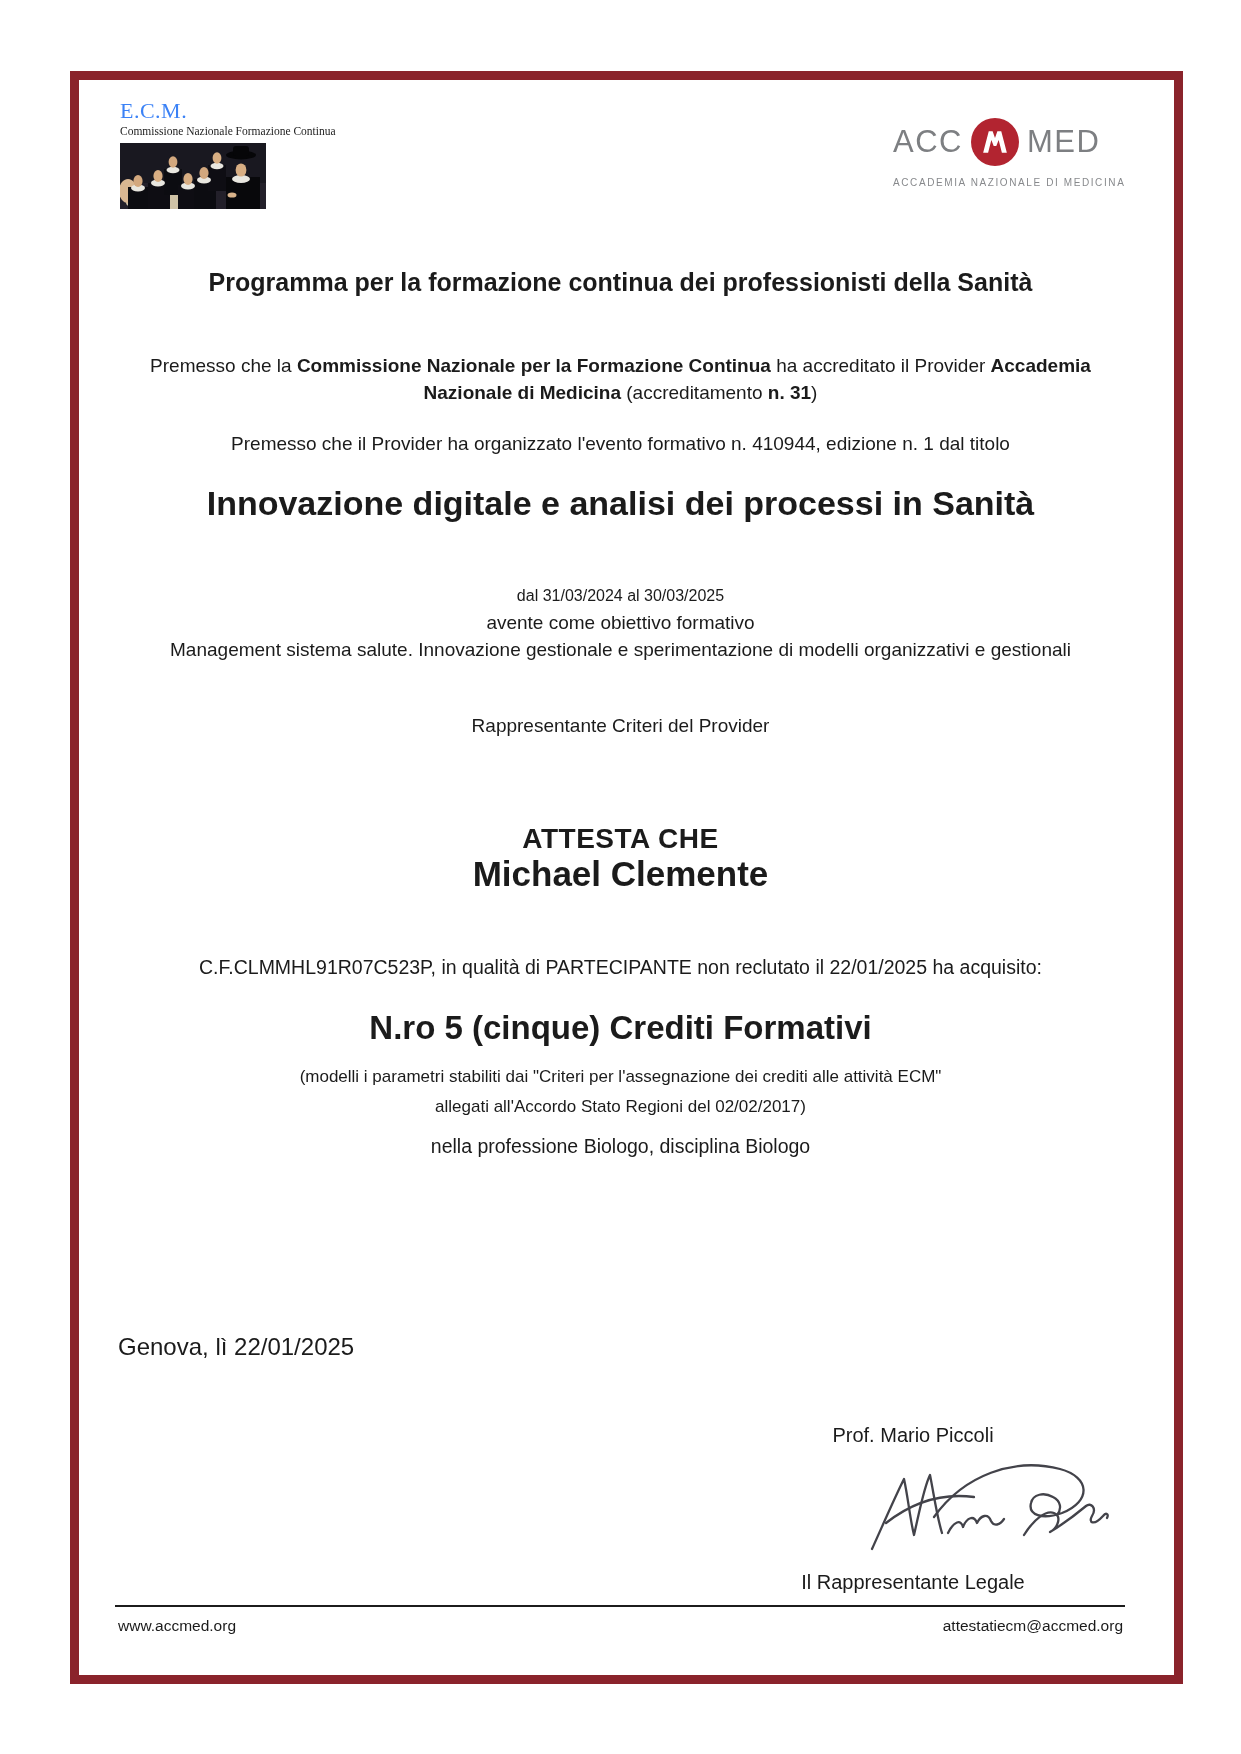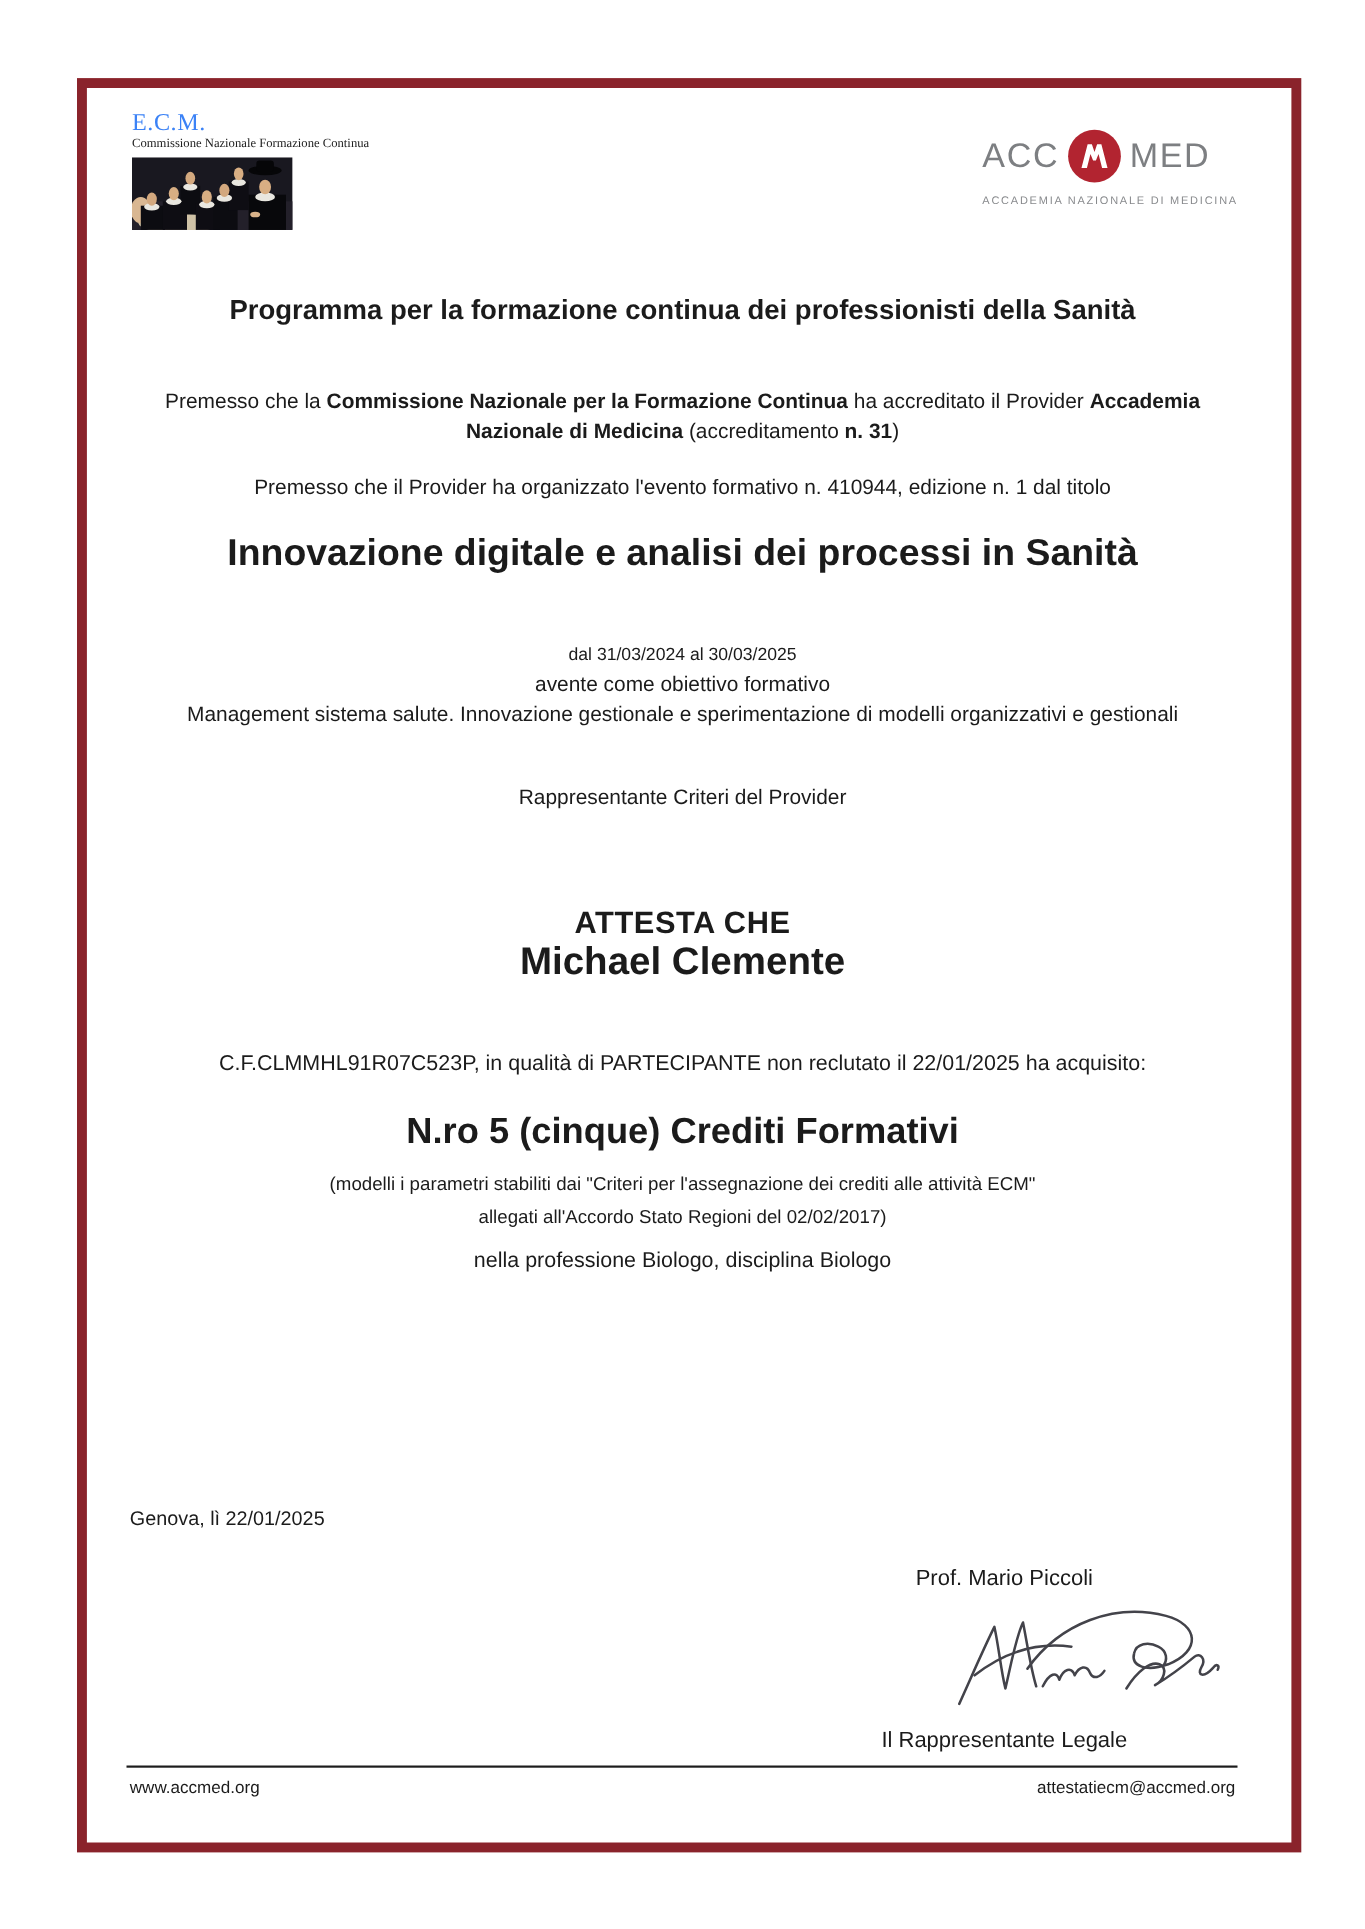--- a/index.html
+++ b/index.html
@@ -47,21 +47,21 @@
   .signer           { top:712px; font-size:19px; line-height:27px; }
   .attesta          { top:795px; font-size:28px; font-weight:bold; letter-spacing:.5px;margin-top:28px; }
   .participant-name { top:854px; font-size:35px; font-weight:bold; }
   .cf-line          { top:956px; font-size:19.5px; }
   .credits-title    { top:1009px; font-size:33px; font-weight:bold; }
   .criteria         { top:1062px; font-size:17px; line-height:30px; }
   .profession       { top:1135px; font-size:19.5px; }
   b, .bold { font-weight:bold; }
 
   
-  .place-date { position:absolute; left:118px; top:1370px; font-size:18px; }
+  .place-date { position:absolute; left:118px; top:1333px; font-size:24px; }
   .sign-block { position:absolute; left:700px; top:1379px; width:426px; }
   .sign-name  { text-align:center; font-size:20px;margin-top:45px; }
   .sign-svg   { display:block; margin:10px 0 0 164px; }
   .sign-role  { text-align:center; font-size:20px; margin-top:14px; }
 
   
   .footer-rule { position:absolute; left:115px; right:116px; top:1605px; border-top:2px solid #1c1c1c; }
   .footer-left  { position:absolute; left:118px;  top:1617px; font-size:15.5px; }
   .footer-right { position:absolute; right:118px; top:1617px; font-size:15.5px; }
 </style>

